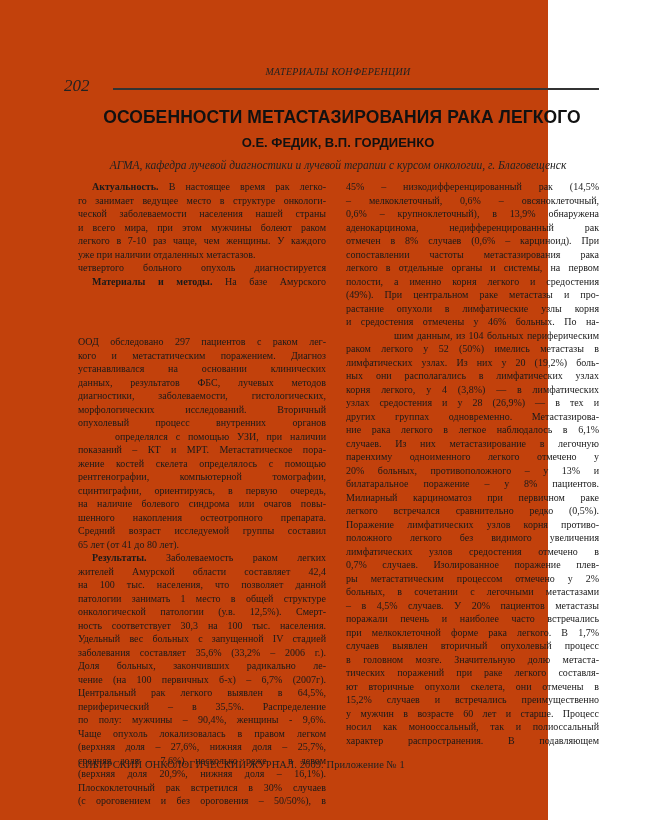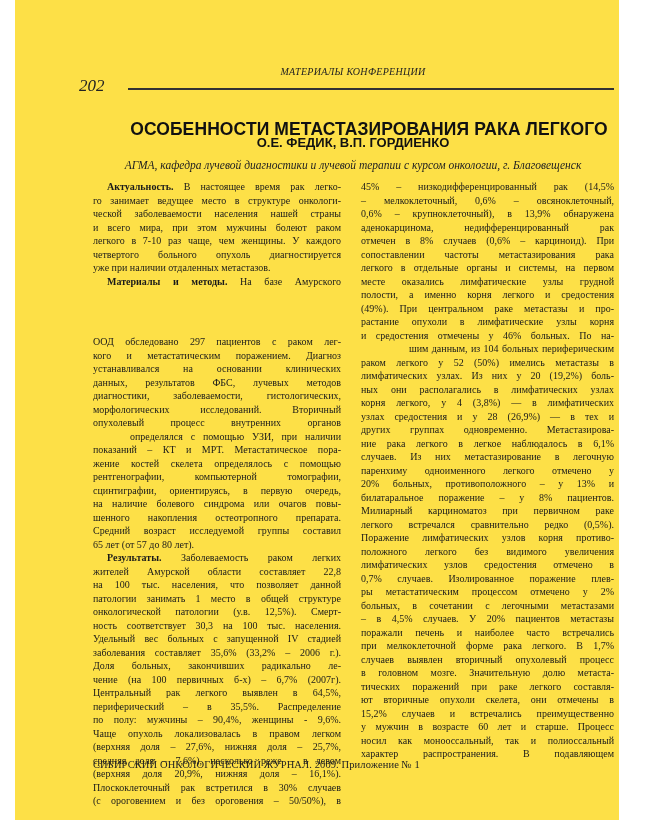--- a/index.html
+++ b/index.html
@@ -1,17 +1,17 @@
 <!DOCTYPE html>
 <html><head>
 <meta charset="utf-8">
 <style>
   html, body { margin: 0; padding: 0; background: #ffffff; }
   body { width: 646px; height: 820px; position: relative; overflow: hidden; color: #1a1a1a; }
-  .page { position: absolute; left: 15px; top: 0; width: 604px; height: 820px; background: #fde047; }
+  .page { position: absolute; left: 0; top: 0; width: 548px; height: 820px; background: #c2410c; }
   .running-head {
     position: absolute; left: 78px; width: 520px; top: 66px;
     text-align: center; font-family: "Liberation Serif", serif; font-style: italic;
     font-size: 10px; letter-spacing: 0.3px; color: #222;
   }
   .page-number {
     position: absolute; left: 64px; top: 76px;
     font-family: "Liberation Serif", serif; font-style: italic; font-size: 17px; color: #222;
   }
   .head-rule {
@@ -49,51 +49,51 @@
   }
 </style>
 </head>
 <body>
 
 <div class="page">
   <div class="running-head">МАТЕРИАЛЫ КОНФЕРЕНЦИИ</div>
   <div class="page-number">202</div>
   <div class="head-rule"></div>
 
-  <h1 class="title" style="margin:16px;">ОСОБЕННОСТИ МЕТАСТАЗИРОВАНИЯ РАКА ЛЕГКОГО</h1>
+  <h1 class="title" style="margin:4px;">ОСОБЕННОСТИ МЕТАСТАЗИРОВАНИЯ РАКА ЛЕГКОГО</h1>
   <div class="authors">О.Е. ФЕДИК, В.П. ГОРДИЕНКО</div>
   <div class="affiliation">АГМА, кафедра лучевой диагностики и лучевой терапии с курсом онкологии, г. Благовещенск</div>
 
   <div class="column col-left" id="col-left">
       <div class="line indent" style="display: block;"><b>Актуальность.</b><span> В настоящее время рак легко-</span></div>
       <div class="line" style="display: block;"><span>го занимает ведущее место в структуре онкологи-</span></div>
       <div class="line" style="display: block;"><span>ческой заболеваемости населения нашей страны</span></div>
       <div class="line" style="display: block;"><span>и всего мира, при этом мужчины болеют раком</span></div>
       <div class="line" style="display: block;"><span>легкого в 7-10 раз чаще, чем женщины. У каждого</span></div>
+      <div class="line last" style="display: block;"><span>уже при наличии отдаленных метастазов.</span></div>
       <div class="line" style="display: block;"><span>четвертого больного опухоль диагностируется</span></div>
-      <div class="line last" style="display: block;"><span>уже при наличии отдаленных метастазов.</span></div>
       <div class="line indent" style="display: block;"><b>Материалы и методы.</b><span> На базе Амурского</span></div>
       <div class="line" style="display: block; margin-top: 47px;"><span>ООД обследовано 297 пациентов с раком лег-</span></div>
       <div class="line" style="display: block;"><span>кого и метастатическим поражением. Диагноз</span></div>
       <div class="line" style="display: block;"><span>устанавливался на основании клинических</span></div>
       <div class="line" style="display: block;"><span>данных, результатов ФБС, лучевых методов</span></div>
       <div class="line" style="display: block;"><span>диагностики, заболеваемости, гистологических,</span></div>
       <div class="line" style="display: block;"><span>морфологических исследований. Вторичный</span></div>
       <div class="line" style="display: block;"><span>опухолевый процесс внутренних органов</span></div>
       <div class="line" style="display: block; margin-left: 37px;"><span>определялся с помощью УЗИ, при наличии</span></div>
       <div class="line" style="display: block;"><span>показаний – КТ и МРТ. Метастатическое пора-</span></div>
       <div class="line" style="display: block;"><span>жение костей скелета определялось с помощью</span></div>
       <div class="line" style="display: block;"><span>рентгенографии, компьютерной томографии,</span></div>
       <div class="line" style="display: block;"><span>сцинтиграфии, ориентируясь, в первую очередь,</span></div>
       <div class="line" style="display: block;"><span>на наличие болевого синдрома или очагов повы-</span></div>
       <div class="line" style="display: block;"><span>шенного накопления остеотропного препарата.</span></div>
       <div class="line" style="display: block;"><span>Средний возраст исследуемой группы составил</span></div>
-      <div class="line last" style="display: block;"><span>65 лет (от 57 до 80 лет).</span></div>
+      <div class="line last" style="display: block;"><span>65 лет (от 41 до 80 лет).</span></div>
       <div class="line indent" style="display: block;"><b>Результаты.</b><span> Заболеваемость раком легких</span></div>
-      <div class="line" style="display: block;"><span>жителей Амурской области составляет 22,8</span></div>
+      <div class="line" style="display: block;"><span>жителей Амурской области составляет 42,4</span></div>
       <div class="line" style="display: block;"><span>на 100 тыс. населения, что позволяет данной</span></div>
       <div class="line" style="display: block;"><span>патологии занимать 1 место в общей структуре</span></div>
       <div class="line" style="display: block;"><span>онкологической патологии (у.в. 12,5%). Смерт-</span></div>
       <div class="line" style="display: block;"><span>ность соответствует 30,3 на 100 тыс. населения.</span></div>
       <div class="line" style="display: block;"><span>Удельный вес больных с запущенной IV стадией</span></div>
       <div class="line" style="display: block;"><span>заболевания составляет 35,6% (33,2% – 2006 г.).</span></div>
       <div class="line" style="display: block;"><span>Доля больных, закончивших радикально ле-</span></div>
       <div class="line" style="display: block;"><span>чение (на 100 первичных б-х) – 6,7% (2007г).</span></div>
       <div class="line" style="display: block;"><span>Центральный рак легкого выявлен в 64,5%,</span></div>
       <div class="line" style="display: block;"><span>периферический – в 35,5%. Распределение</span></div>
@@ -106,21 +106,20 @@
       <div class="line" style="display: block;"><span>(с ороговением и без ороговения – 50/50%), в</span></div>
     </div>
   <div class="column col-right" id="col-right">
       <div class="line" style="display: block;"><span>45% – низкодифференцированный рак (14,5%</span></div>
       <div class="line" style="display: block;"><span>– мелкоклеточный, 0,6% – овсяноклеточный,</span></div>
       <div class="line" style="display: block;"><span>0,6% – крупноклеточный), в 13,9% обнаружена</span></div>
       <div class="line" style="display: block;"><span>аденокарцинома, недифференцированный рак</span></div>
       <div class="line" style="display: block;"><span>отмечен в 8% случаев (0,6% – карциноид). При</span></div>
       <div class="line" style="display: block;"><span>сопоставлении частоты метастазирования рака</span></div>
       <div class="line" style="display: block;"><span>легкого в отдельные органы и системы, на первом</span></div>
-      <div class="line" style="display: block;"><span>месте оказались лимфатические узлы грудной</span></div>
       <div class="line" style="display: block;"><span>полости, а именно корня легкого и средостения</span></div>
       <div class="line" style="display: block;"><span>(49%). При центральном раке метастазы и про-</span></div>
       <div class="line" style="display: block;"><span>растание опухоли в лимфатические узлы корня</span></div>
       <div class="line" style="display: block;"><span>и средостения отмечены у 46% больных. По на-</span></div>
       <div class="line" style="display: block; margin-left: 48px;"><span>шим данным, из 104 больных периферическим</span></div>
       <div class="line" style="display: block;"><span>раком легкого у 52 (50%) имелись метастазы в</span></div>
       <div class="line" style="display: block;"><span>лимфатических узлах. Из них у 20 (19,2%) боль-</span></div>
       <div class="line" style="display: block;"><span>ных они располагались в лимфатических узлах</span></div>
       <div class="line" style="display: block;"><span>корня легкого, у 4 (3,8%)  — в лимфатических</span></div>
       <div class="line" style="display: block;"><span>узлах средостения и у 28 (26,9%) — в тех и</span></div>

